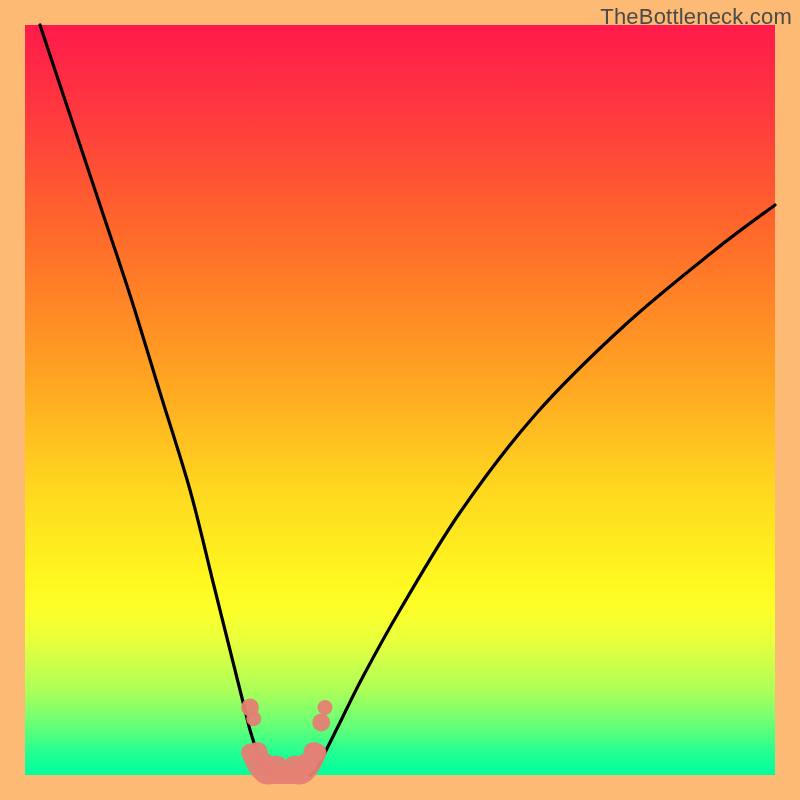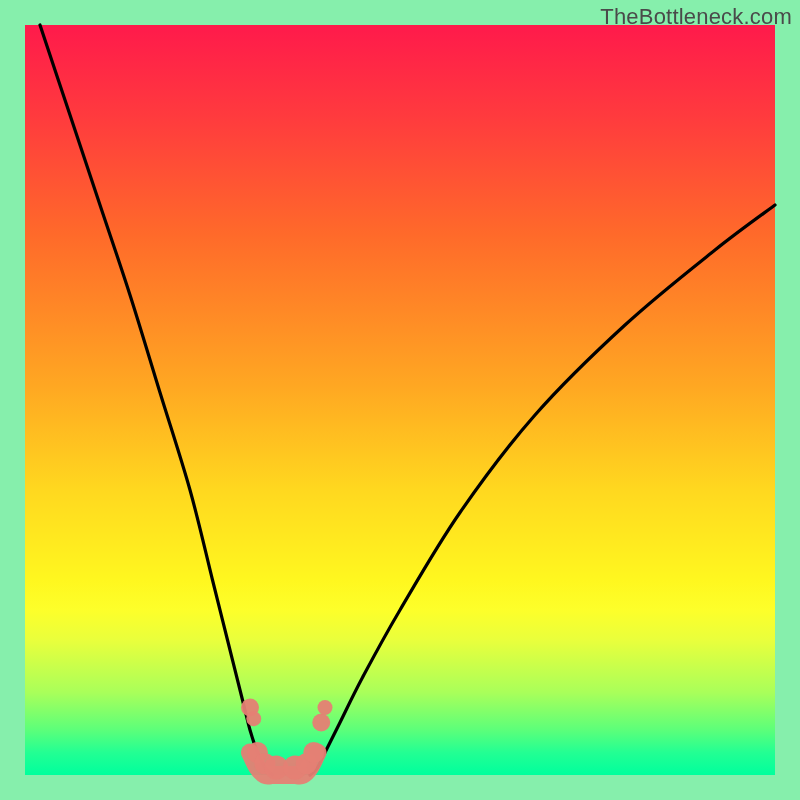--- a/index.html
+++ b/index.html
@@ -10,21 +10,21 @@
     height: 800px;
     overflow: hidden;
     font-family: Arial, Helvetica, sans-serif;
   }
   .frame {
     position: absolute;
     left: 0;
     top: 0;
     width: 800px;
     height: 800px;
-    background: #86efac;
+    background: #fdba74;
   }
   .plot-area {
     position: absolute;
     left: 25px;
     top: 25px;
     width: 750px;
     height: 750px;
     background: linear-gradient(
       to bottom,
       #ff1a4b 0%,

